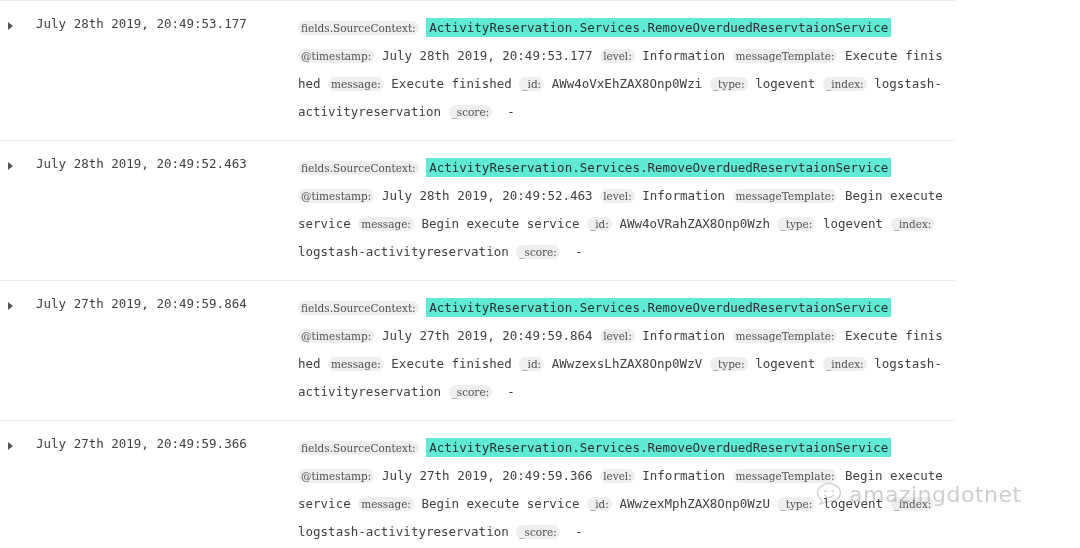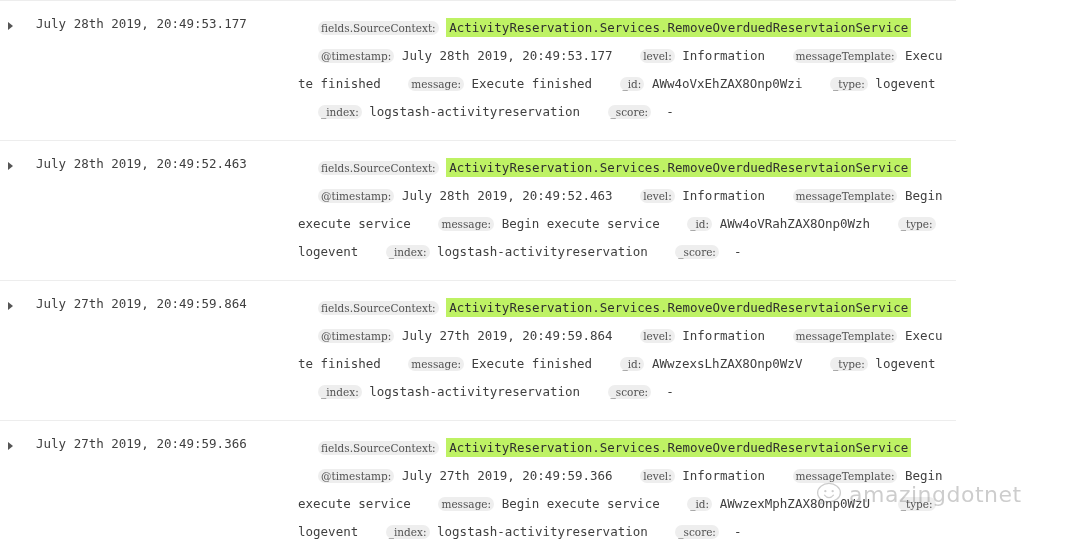--- a/index.html
+++ b/index.html
@@ -65,29 +65,28 @@
   }
 
   .fkey {
     background: #eeeeee;
     color: #525252;
     font-family: "DejaVu Serif", serif;
     font-size: 10.5px;
     padding: 1px 3px;
     border-radius: 7px;
     white-space: nowrap;
-    margin-left: 20px;
   }
 
   .fval {
     color: #3f3f3f;
   }
 
   .hl {
-    background: #bef264;
+    background: #5eead4;
     color: #2f2f2f;
     padding: 2px 3px;
   }
 
   .sp { display: inline; }
 
   .watermark {
     position: absolute;
     left: 816px;
     top: 481px;

